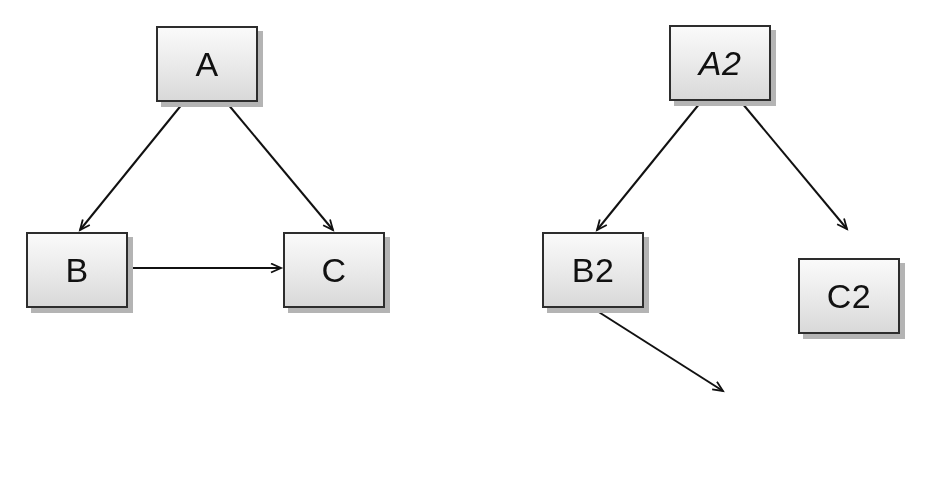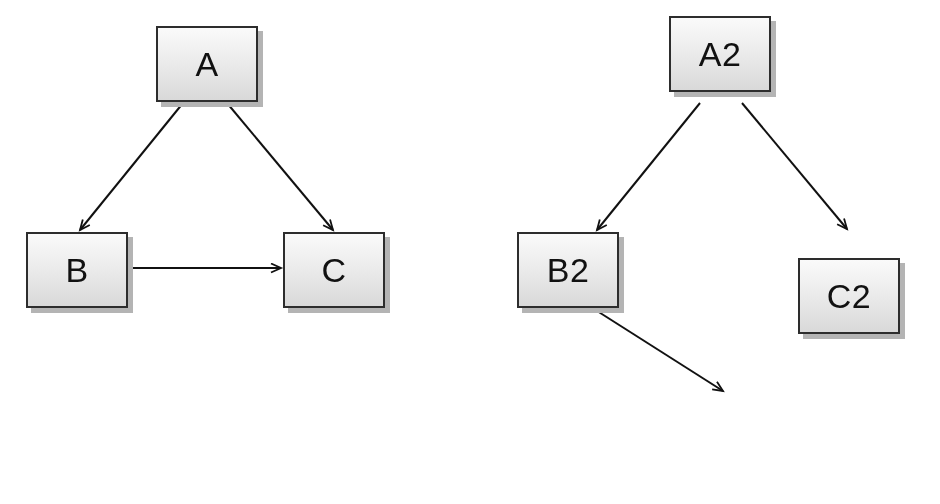--- a/index.html
+++ b/index.html
@@ -35,22 +35,22 @@
     align-items: center;
     justify-content: center;
     font-size: 34px;
     color: #111111;
     letter-spacing: 0.5px;
     user-select: none;
   }
   .node-a  { left: 156px; top: 26px;  }
   .node-b  { left: 26px;  top: 232px; }
   .node-c  { left: 283px; top: 232px; }
-  .node-a2 { left: 669px; top: 16px;  }
-  .node-b2 { left: 517px; top: 232px; text-align: center; }
+  .node-a2 { left: 669px; top: 25px; font-style: italic;  }
+  .node-b2 { left: 542px; top: 232px; text-align: center; }
   .node-c2 { left: 798px; top: 231px; margin-top: 27px; }
   .node-c3 { left: 677px; top: 393px; }
   .edge {
     stroke: #111111;
     stroke-width: 2;
     fill: none;
   }
 </style>
 </head>
 <body>

